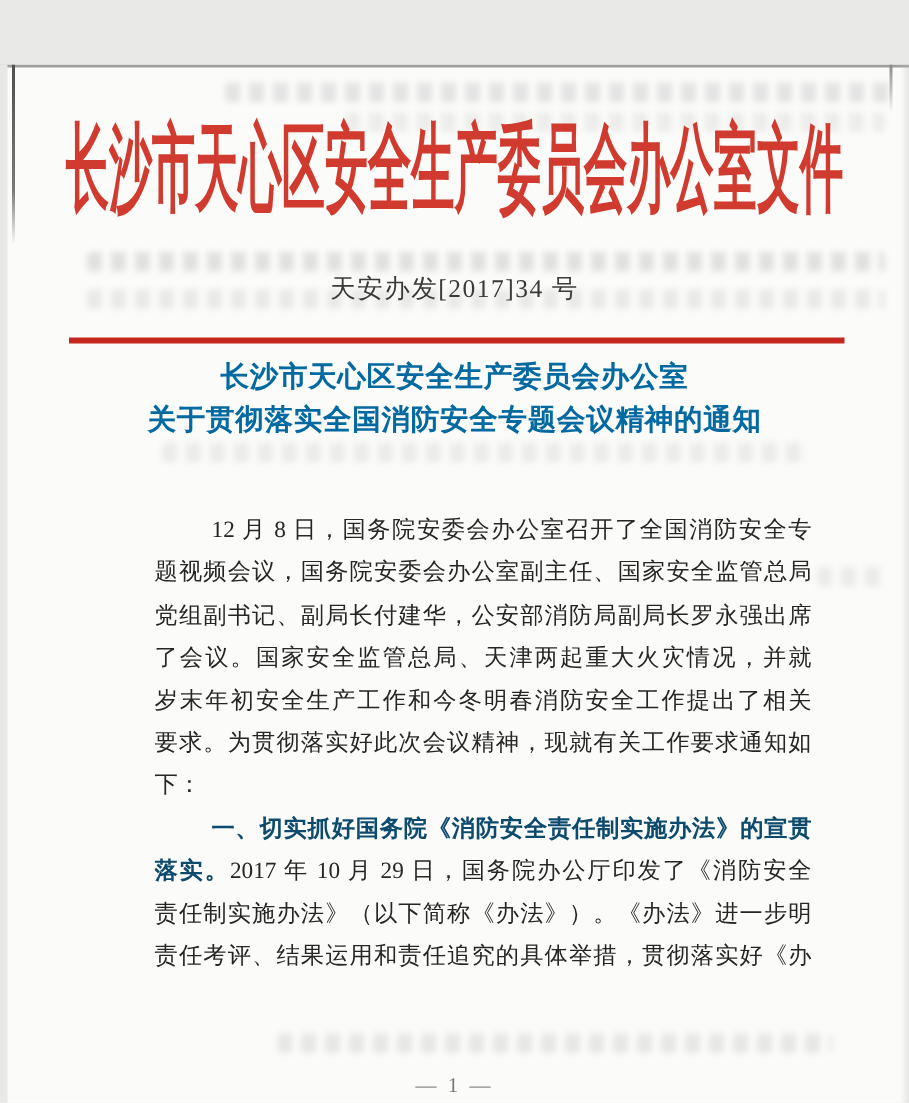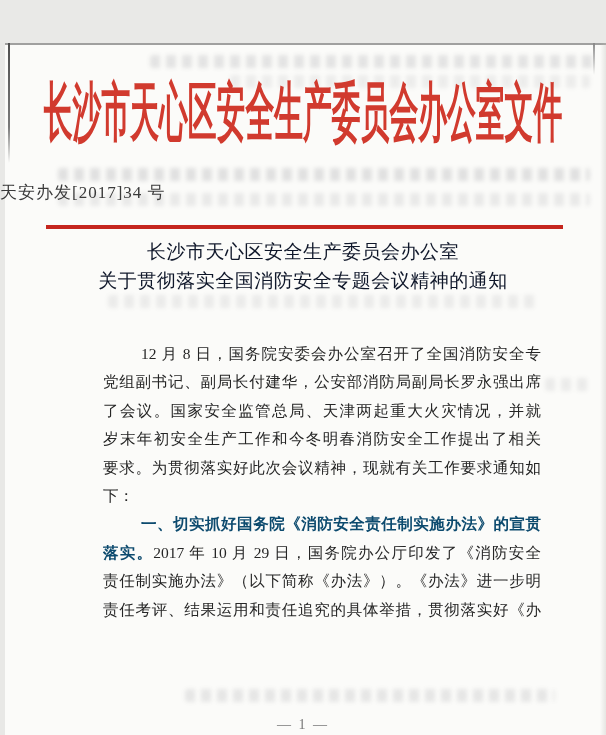--- a/index.html
+++ b/index.html
@@ -43,30 +43,30 @@
     display:flex;justify-content:center;align-items:center;
   }
   .banner-text{
     font-size:64px;line-height:72px;font-weight:bold;white-space:nowrap;
     color:#d13a2e;
     transform:scaleX(0.45);transform-origin:center;
     letter-spacing:0;
   }
   .doc-number{
     position:absolute;top:138px;left:0;width:606px;height:24px;
-    font-size:17px;line-height:24px;color:#3a3a3a;
+    text-align:center;font-size:17px;line-height:24px;color:#3a3a3a;
     letter-spacing:1px;
   }
   .red-rule{
     position:absolute;top:182px;left:46px;width:517px;height:4px;
     background:#c5261e;
   }
   .title{
     position:absolute;top:194px;left:0;width:606px;text-align:center;
-    font-size:19px;line-height:29px;font-weight:normal;color:#0f172a;
+    font-size:19px;line-height:29px;font-weight:bold;color:#0369a1;
     letter-spacing:0.5px;
   }
   .salutation{
     position:absolute;top:270px;left:85px;width:438px;height:28px;
     font-size:15.5px;line-height:28px;color:#262626;
   }
   .body-text{
     position:absolute;top:297px;left:103px;width:438px;
     font-size:15.5px;color:#262626;
   }
@@ -114,20 +114,21 @@
   <div class="red-rule"></div>
 
   <div class="title">
     <div class="title-line">长沙市天心区安全生产委员会办公室</div>
     <div class="title-line">关于贯彻落实全国消防安全专题会议精神的通知</div>
   </div>
 
 
   <div class="body-text">
       <div class="bline indent">12 月 8 日，国务院安委会办公室召开了全国消防安全专</div>
+      <div class="bline">题视频会议，国务院安委会办公室副主任、国家安全监管总局</div>
       <div class="bline">党组副书记、副局长付建华，公安部消防局副局长罗永强出席</div>
       <div class="bline">了会议。国家安全监管总局、天津两起重大火灾情况，并就</div>
       <div class="bline">岁末年初安全生产工作和今冬明春消防安全工作提出了相关</div>
       <div class="bline">要求。为贯彻落实好此次会议精神，现就有关工作要求通知如</div>
       <div class="bline nojust">下：</div>
       <div class="bline indent"><b>一、切实抓好国务院《消防安全责任制实施办法》的宣贯</b></div>
       <div class="bline"><b>落实。</b>2017 年 10 月 29 日，国务院办公厅印发了《消防安全</div>
       <div class="bline">责任制实施办法》（以下简称《办法》）。《办法》进一步明</div>
       <div class="bline">责任考评、结果运用和责任追究的具体举措，贯彻落实好《办</div>
     </div>

